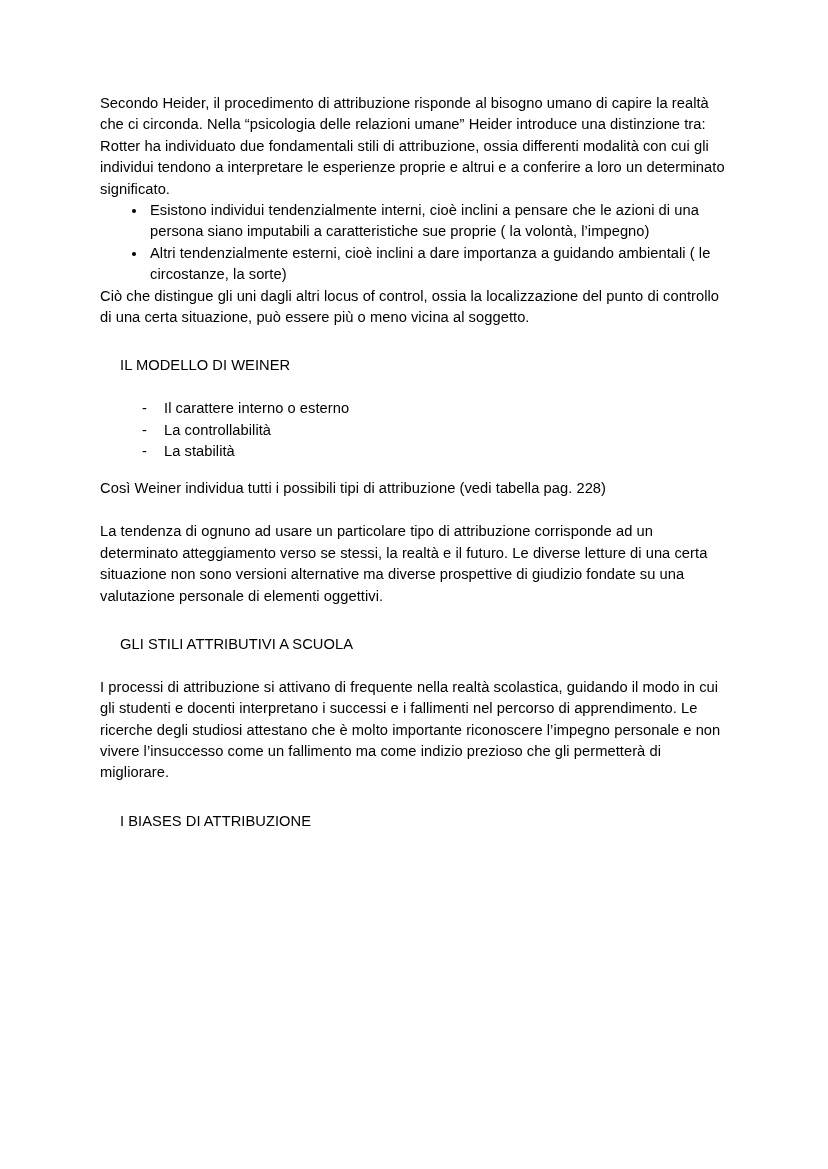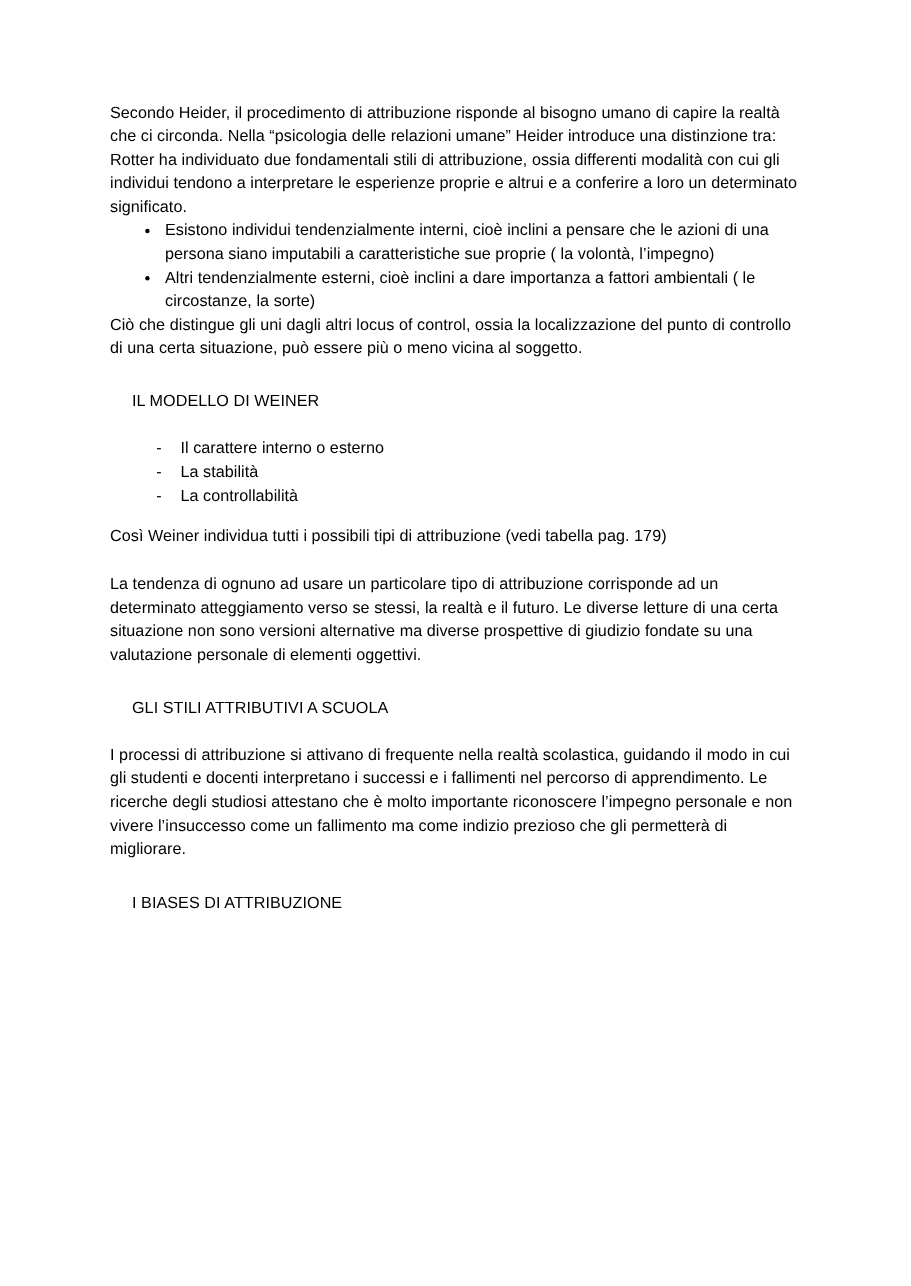--- a/index.html
+++ b/index.html
@@ -63,35 +63,35 @@
 
 <div class="page">
 
   <p>Secondo Heider, il procedimento di attribuzione risponde al bisogno umano di capire la realtà che ci circonda. Nella “psicologia delle relazioni umane” Heider introduce una distinzione tra:</p>
 
 
   <p>Rotter ha individuato due fondamentali stili di attribuzione, ossia differenti modalità con cui gli individui tendono a interpretare le esperienze proprie e altrui e a conferire a loro un determinato significato.</p>
 
   <ul class="bullets">
     <li>Esistono individui tendenzialmente interni, cioè inclini a pensare che le azioni di una persona siano imputabili a caratteristiche sue proprie ( la volontà, l’impegno)</li>
-    <li>Altri tendenzialmente esterni, cioè inclini a dare importanza a fattori ambientali ( le circostanze, la sorte)</li>
+    <li>Altri tendenzialmente esterni, cioè inclini a dare importanza a guidando ambientali ( le circostanze, la sorte)</li>
   </ul>
 
   <p>Ciò che distingue gli uni dagli altri locus of control, ossia la localizzazione del punto di controllo di una certa situazione, può essere più o meno vicina al soggetto.</p>
 
   <p class="heading">IL MODELLO DI WEINER</p>
 
 
   <ul class="dashes">
     <li>Il carattere interno o esterno</li>
+    <li>La controllabilità</li>
     <li>La stabilità</li>
-    <li>La controllabilità</li>
   </ul>
 
-  <p class="gap-after">Così Weiner individua tutti i possibili tipi di attribuzione (vedi tabella pag. 179)</p>
+  <p class="gap-after">Così Weiner individua tutti i possibili tipi di attribuzione (vedi tabella pag. 228)</p>
 
   <p>La tendenza di ognuno ad usare un particolare tipo di attribuzione corrisponde ad un determinato atteggiamento verso se stessi, la realtà e il futuro. Le diverse letture di una certa situazione non sono versioni alternative ma diverse prospettive di giudizio fondate su una valutazione personale di elementi oggettivi.</p>
 
   <p class="heading">GLI STILI ATTRIBUTIVI A SCUOLA</p>
 
   <p>I processi di attribuzione si attivano di frequente nella realtà scolastica, guidando il modo in cui gli studenti e docenti interpretano i successi e i fallimenti nel percorso di apprendimento. Le ricerche degli studiosi attestano che è molto importante riconoscere l’impegno personale e non vivere l’insuccesso come un fallimento ma come indizio prezioso che gli permetterà di migliorare.</p>
 
   <p class="heading">I BIASES DI ATTRIBUZIONE</p>
 
 </div>

